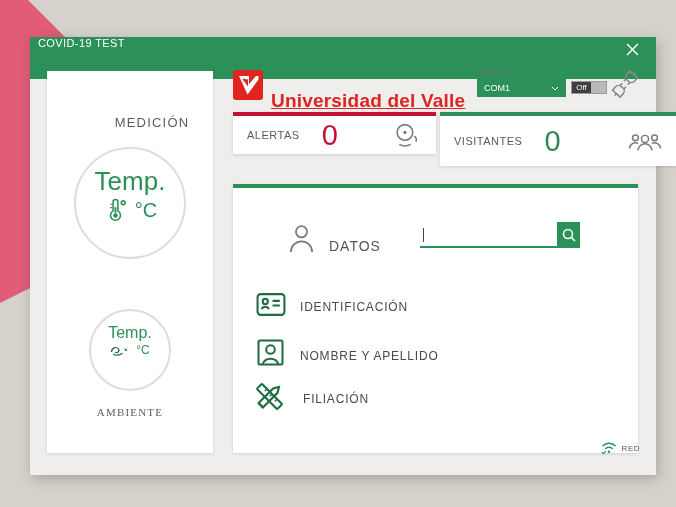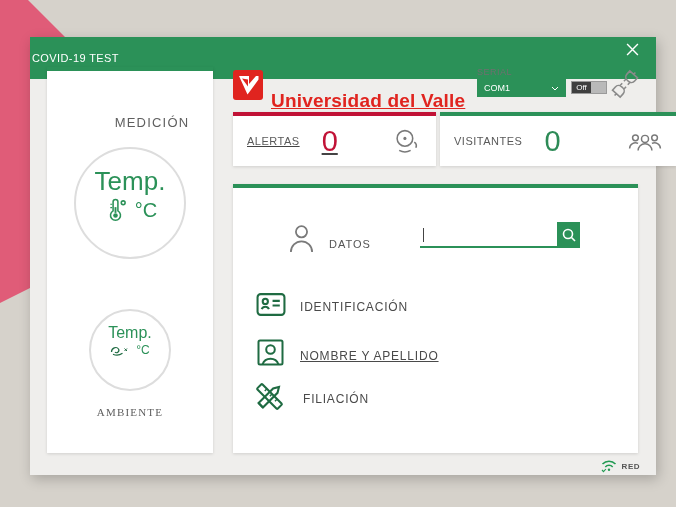--- a/index.html
+++ b/index.html
@@ -7,22 +7,22 @@
     --pink:#e05c78; --desktop:#d6d2cb; --window-bg:#efeeec; --gray-text:#5f5f5f; --icon-gray:#7a7a7a;
   }
   *{box-sizing:border-box; margin:0; padding:0;}
   html,body{width:676px;height:507px;}
   body{position:relative; overflow:hidden; background:var(--desktop);
        font-family:"Liberation Sans",sans-serif; color:#444;}
   .pink-shape{position:absolute; left:0; top:0; width:360px; height:330px; background:var(--pink);
        clip-path:polygon(0 0,28px 0,150px 122px,150px 230px,30px 288px,0 303px);}
   .window{position:absolute; left:30px; top:37px; width:626px; height:438px;
        background:var(--window-bg); box-shadow:2px 4px 12px rgba(0,0,0,.22);}
-  .titlebar{height:42px; background:var(--green); display:flex; align-items:center;
-       color:#fff; font-size:11px; padding-left:2px; letter-spacing:.4px;}
+  .titlebar{height:42px; background:var(--green); display:flex; 
+       color:#fff; font-size:11px; padding-left:8px; letter-spacing:.4px;}
   .close-btn{position:absolute; top:0; right:8px; width:32px; height:25px; display:flex;
        align-items:center; justify-content:center; cursor:pointer; background:transparent; border:none;}
   .card{position:absolute; background:#fff; box-shadow:0 1px 3px rgba(0,0,0,.13);}
   .green-top{border-top:4px solid var(--green);}
   .red-top{border-top:4px solid var(--crimson);}
 
   
   #left-card{left:17px; top:30px; width:166px; height:386px;}
   .measure-title{margin-top:44px; text-align:center; font-size:13px; color:var(--gray-text); letter-spacing:1.2px;margin-left:44px;}
   .circle-lg{width:112px; height:112px; border:2px solid #ddd; border-radius:50%; margin:17px auto 0; text-align:center;}
@@ -42,45 +42,45 @@
   #serial-label{left:447px; top:30px; font-size:9px; color:#6f6f6f; letter-spacing:.5px;}
   #serial-select{left:447px; top:42px; width:89px; height:18px; background:var(--green); color:#fff;
        font-size:9px; display:flex; align-items:center; justify-content:space-between; padding:0 7px; cursor:pointer;}
   #toggle{left:541px; top:44px; width:36px; height:13px; display:flex; font-size:8px; cursor:pointer;
        border:1px solid #9a9a9a;}
   .toggle-label{width:19px; background:#3f3f3f; color:#fff; display:flex; align-items:center; justify-content:center;}
   .toggle-knob{flex:1; background:#b9b9b9;}
   #plug{left:576px; top:28px;}
 
   
-  #alerts-card{left:203px; top:75px; width:203px; height:54px;text-decoration:underline;}
+  #alerts-card{left:203px; top:75px; width:203px; height:42px;}
   #visitors-card{left:410px; top:75px; width:236px; height:54px;}
   .counter-row{display:flex; align-items:center; height:100%; padding:0 14px;}
   .counter-label{font-size:11px; color:#5a5a5a; letter-spacing:.5px;}
   .counter-value{font-size:29px; font-weight:300; margin-left:22px;}
   .value-red{color:var(--crimson);} .value-green{color:#2e8b57;}
   .counter-icon{margin-left:auto;}
 
   
   #main-card{left:203px; top:147px; width:405px; height:269px;}
   .datos-icon{left:55px; top:36px;}
-  .datos-label{left:96px; top:50px; font-size:11px; letter-spacing:1px; color:#555;}
+  .datos-label{left:96px; top:50px; font-size:14px; letter-spacing:1px; color:#555;}
   .search-wrap{left:187px; top:34px; width:160px; height:26px; display:flex; align-items:flex-end;}
   .search-input{width:137px; height:24px; border:none; border-bottom:2px solid var(--green);
        background:transparent; font-size:12px; outline:none; padding:0 3px; color:#333;}
   .caret{position:absolute; left:3px; top:4px; width:1px; height:14px; background:#444;}
   .search-btn{width:23px; height:26px; background:var(--green); border:none; display:flex;
        align-items:center; justify-content:center; cursor:pointer;}
   .field-label{font-size:12px; color:#4a4a4a; letter-spacing:.8px;}
   #f-id-icon{left:23px; top:104px;} #f-id-label{left:67px; top:112px;}
-  #f-nm-icon{left:24px; top:151px;} #f-nm-label{left:67px; top:161px;text-decoration:underline;}
+  #f-nm-icon{left:24px; top:151px;} #f-nm-label{left:67px; top:161px;}
   #f-fl-icon{left:20px; top:192px;} #f-fl-label{left:70px; top:204px;}
 
   
-  .statusbar{position:absolute; right:16px; bottom:2px; display:flex; align-items:center; gap:5px;font-weight:bold;}
+  .statusbar{position:absolute; right:16px; bottom:20px; display:flex; align-items:center; gap:5px;}
   .net-label{font-size:8px; color:#555; letter-spacing:.5px;}
   svg{display:block;}
 </style>
 </head>
 <body>
 
 <div class="pink-shape"></div>
 
 <div class="window">
 

